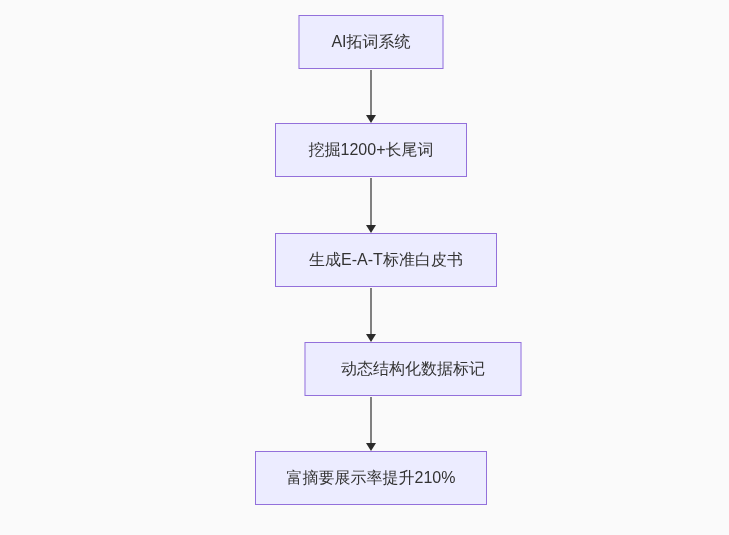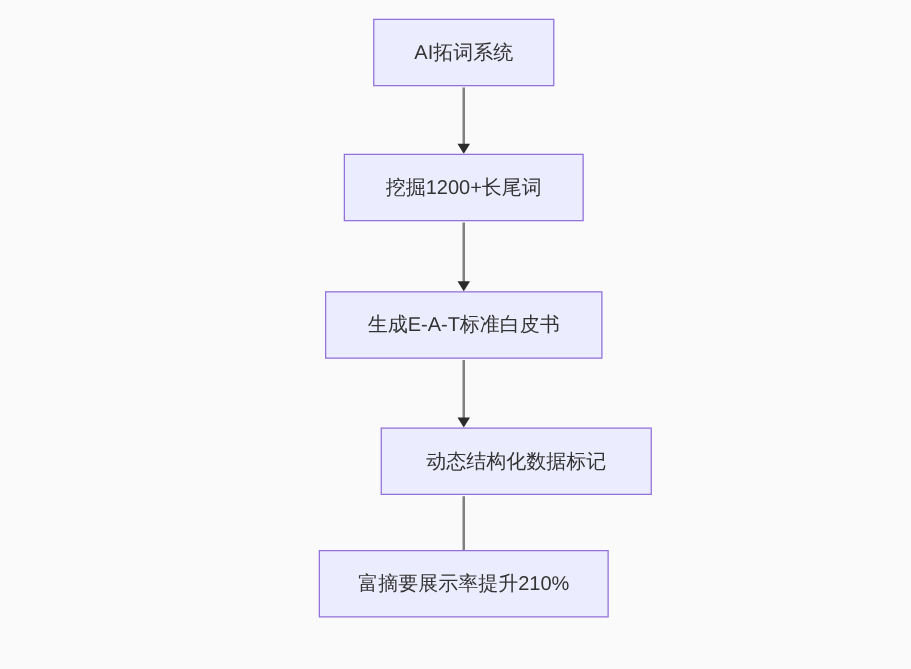--- a/index.html
+++ b/index.html
@@ -30,23 +30,23 @@
     color: #333333;
     font-size: 16px;
     display: flex;
     align-items: center;
     justify-content: center;
     white-space: nowrap;
     box-sizing: border-box;
   }
   .node.n1 { top: 15px;  width: 145px; }
   .node.n2 { top: 123px; width: 192px; text-align: center; }
-  .node.n3 { top: 233px; width: 222px; }
+  .node.n3 { top: 233px; width: 222px; margin-left: 15px; }
   .node.n4 { top: 342px; width: 217px; margin-left: 42px; }
-  .node.n5 { top: 440px; width: 232px; text-align: right; }
+  .node.n5 { top: 451px; width: 232px; text-align: right; }
 
   .edge {
     position: absolute;
     left: 365px;
     width: 12px;
   }
   .edge .line {
     position: absolute;
     left: 5px;
     top: 0;

